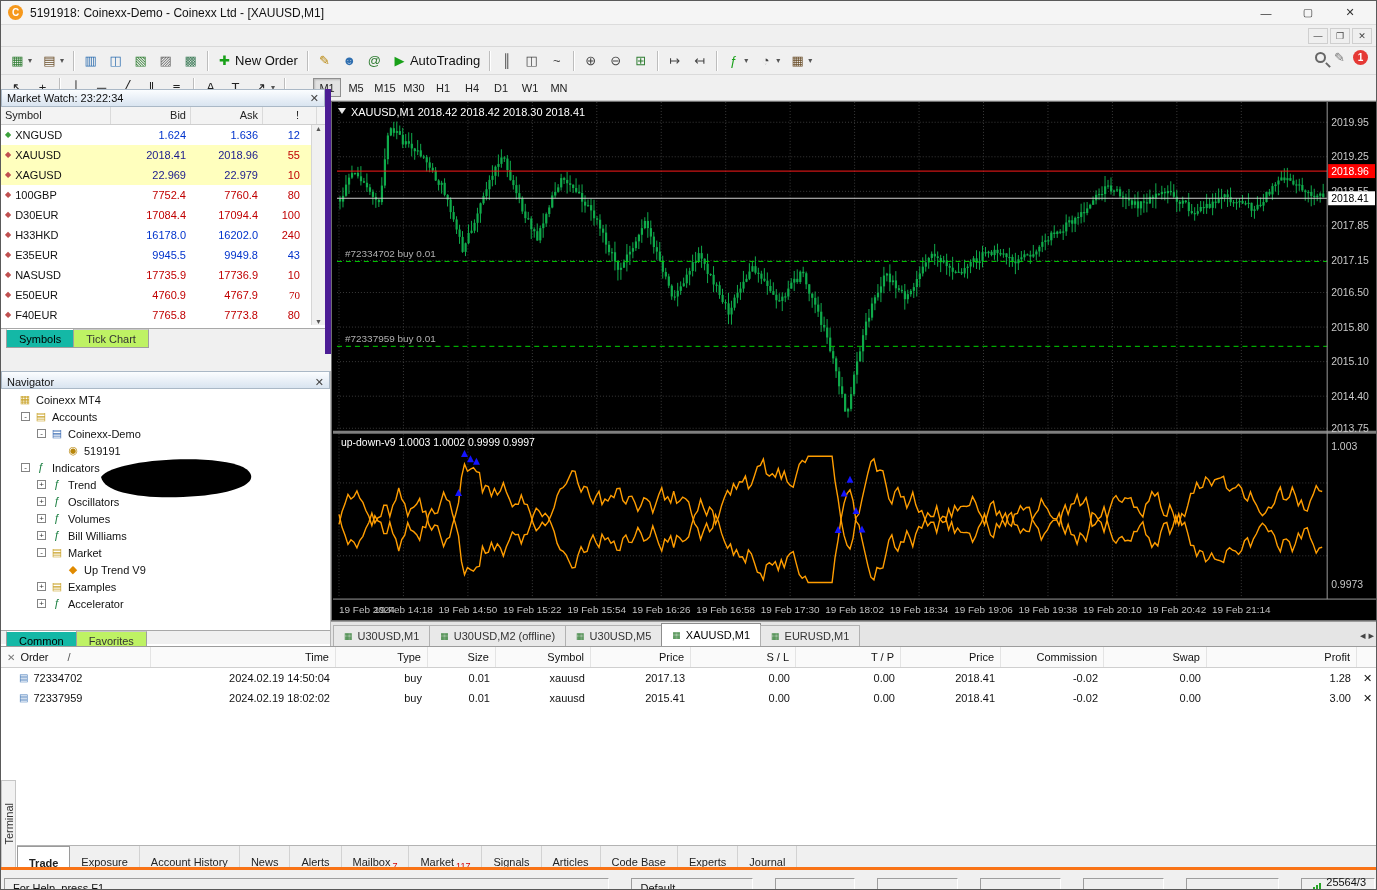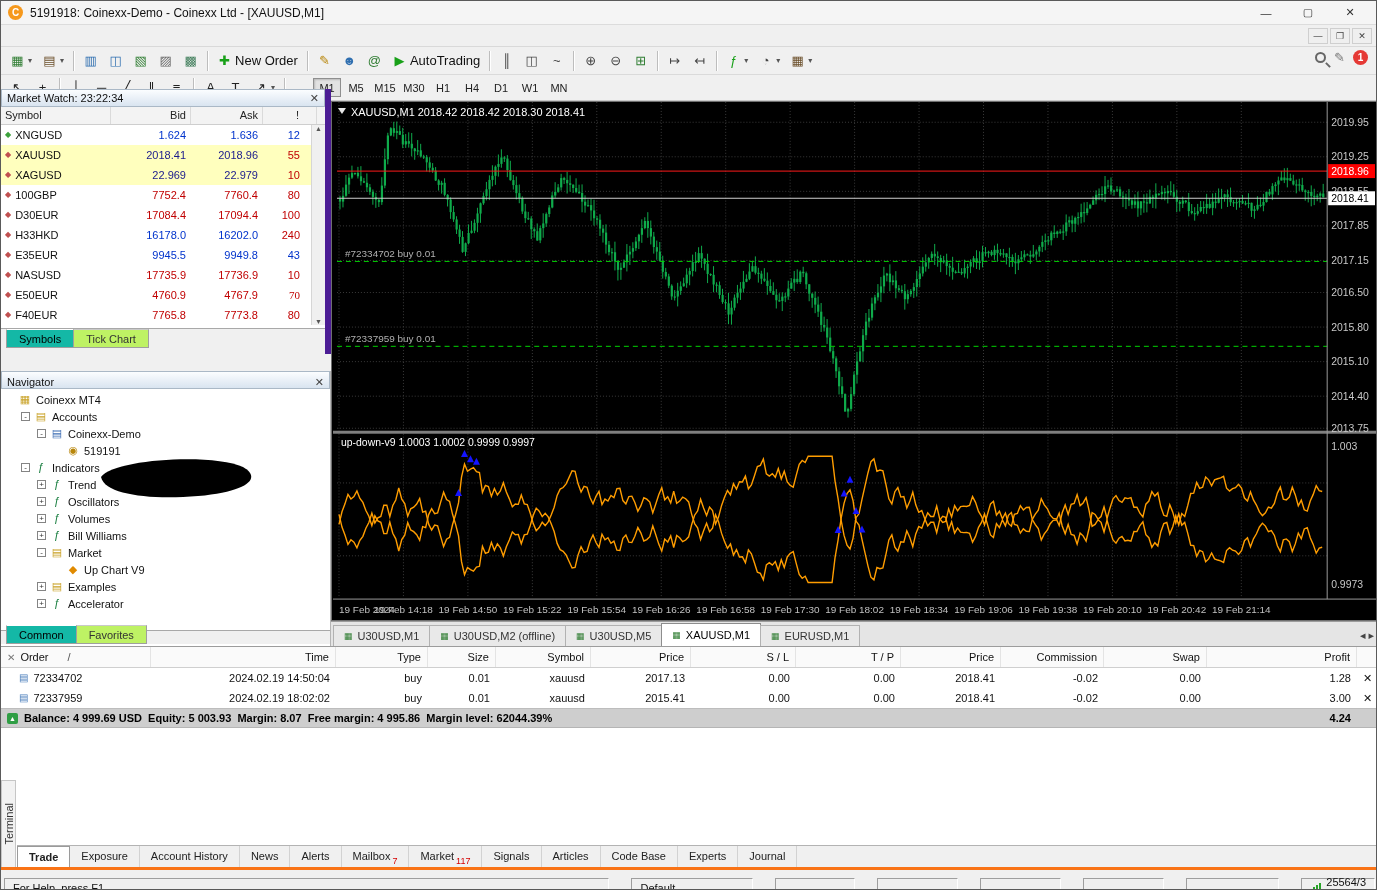--- a/index.html
+++ b/index.html
@@ -77,21 +77,21 @@
   .t-row{height:20px;align-items:center;background:#fff;}
   .t-row div{padding:0 6px;text-align:right;color:#111;}
   .t-cell-order{display:flex;align-items:center;gap:5px;text-align:left !important;padding-left:18px !important;}
   .t-doc{color:#4a7ebb;font-size:10px;line-height:1;}
   .t-x{color:#888;font-size:11px;text-align:center !important;padding:0 !important;}
   .balance-row{position:absolute;left:0;top:61px;width:1377px;height:20px;background:#cecece;border-top:1px solid #bdbdbd;border-bottom:1px solid #b5b5b5;display:flex;align-items:center;padding-left:6px;gap:6px;font-weight:bold;}
   .bal-ico{width:11px;height:11px;background:#2f9e44;border-radius:2px;color:#fff;font-size:7px;display:flex;align-items:center;justify-content:center;flex:0 0 auto;}
   .bal-text{white-space:pre;}
   .bal-total{margin-left:auto;padding-right:27px;}
   .term-tabs{position:absolute;left:16px;right:0;top:198px;height:23px;background:#f0f0f0;border-top:1px solid #b3b3b3;display:flex;align-items:stretch;}
-  .ttab{display:flex;align-items:flex-end;padding:16px 11px;border-right:1px solid #d2d2d2;color:#222;position:relative;}
+  .ttab{display:flex;align-items:center;padding:16px 11px;border-right:1px solid #d2d2d2;color:#222;position:relative;}
   .ttab.active{background:#fff;border:1px solid #9a9a9a;border-bottom:none;font-weight:bold;}
   .ttab .tbadge{color:#d40000;font-size:9px;margin-left:2px;position:relative;top:4px;}
   .term-side{position:absolute;left:0;top:133px;width:15px;height:88px;background:#f2f2f2;border:1px solid #c6c6c6;display:flex;align-items:center;justify-content:center;}
   .term-side span{writing-mode:vertical-lr;transform:rotate(180deg);font-size:11px;color:#333;}
 
   
   .statusbar{left:0;top:866px;width:1377px;height:38px;background:#f0f0f0;border-top:3px solid #f97316;display:flex;align-items:center;padding:0 2px;gap:20px;}
   .sb-cell{height:19px;margin:0 1px;border:1px solid;border-color:#9e9e9e #fff #fff #9e9e9e;display:flex;align-items:center;padding:0 8px;color:#111;}
   .sb-help{width:655px;}
   .sb-profile{width:130px;}
@@ -435,34 +435,34 @@
           <span>Bill Williams</span>
         </div>
         <div class="tree-row" style="padding-left: 36px;">
           <span class="expander">-</span>
           <span class="tree-ico" style="color: rgb(201, 162, 39);">▤</span>
           <span>Market</span>
         </div>
         <div class="tree-row" style="padding-left: 52px;">
           <span class="exp-spacer"></span>
           <span class="tree-ico" style="color: rgb(224, 138, 0);">◆</span>
-          <span>Up Chart V9</span>
+          <span>Up Trend V9</span>
         </div>
         <div class="tree-row" style="padding-left: 36px;">
           <span class="expander">+</span>
           <span class="tree-ico" style="color: rgb(201, 162, 39);">▤</span>
           <span>Examples</span>
         </div>
         <div class="tree-row" style="padding-left: 36px;">
           <span class="expander">+</span>
           <span class="tree-ico" style="color: rgb(23, 125, 62);">ƒ</span>
           <span>Accelerator</span>
         </div>
       </div>
-    <div class="tabstrip" id="nav-tabs" style="position:absolute;left:0;bottom:2px;width:100%;height:14px;align-items:flex-end;">
+    <div class="tabstrip" id="nav-tabs" style="position:absolute;left:0;bottom:2px;width:100%;height:14px;">
         <div class="btab active">Common</div>
         <div class="btab">Favorites</div>
       </div>
   </div>
 
   <svg id="chart-svg" width="1047" height="520" viewBox="0 0 1047 520">
       <rect x="0" y="0" width="1047" height="520" fill="#000"></rect>
       <g>
         <line x1="6" y1="0" x2="6" y2="497" stroke="#3a3a3a" stroke-dasharray="1,2"></line>
         <line x1="70.7" y1="0" x2="70.7" y2="497" stroke="#3a3a3a" stroke-dasharray="1,2"></line>
@@ -975,25 +975,20 @@
           <div>2015.41</div>
           <div>0.00</div>
           <div>0.00</div>
           <div>2018.41</div>
           <div>-0.02</div>
           <div>0.00</div>
           <div>3.00</div>
           <div class="t-x">✕</div>
         </div>
       </div>
-    <div class="balance-row">
-      <span class="bal-ico">▲</span>
-      <span class="bal-text">Balance: 4 999.69 USD  Equity: 5 003.93  Margin: 8.07  Free margin: 4 995.86  Margin level: 62044.39%</span>
-      <span class="bal-total">4.24</span>
-    </div>
     <div class="term-side">
         <span>Terminal</span>
       </div>
     <div class="term-tabs" id="term-tabs">
         <div class="ttab active">
           <span>Trade</span>
         </div>
         <div class="ttab">
           <span>Exposure</span>
         </div>

